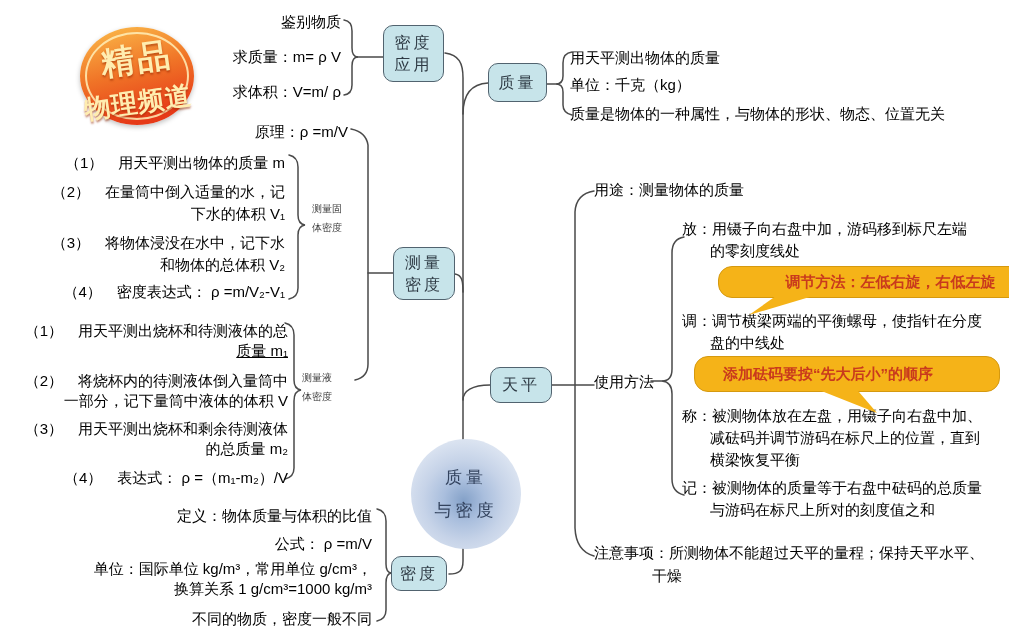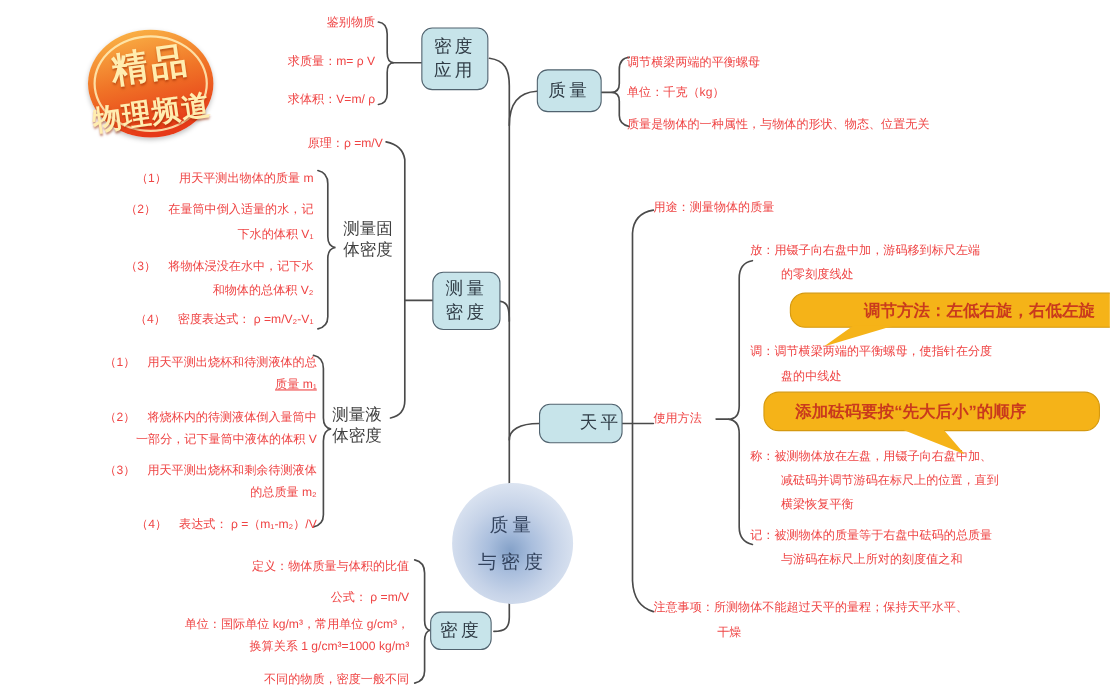--- a/index.html
+++ b/index.html
@@ -1,24 +1,24 @@
 <!DOCTYPE html>
 <html><head>
 <meta charset="utf-8">
 <style>
   html,body{margin:0;padding:0;}
   body{font-family:"Liberation Sans",sans-serif;background:#ffffff;}
   #canvas{position:relative;width:1009px;height:633px;background:#ffffff;overflow:hidden;}
   #wires{position:absolute;left:0;top:0;z-index:1;}
-  .txt{position:absolute;z-index:2;font-size:11px;line-height:19px;color:#ef4444;white-space:nowrap;}
+  .txt{position:absolute;z-index:2;font-size:15px;line-height:19px;color:#000000;white-space:nowrap;}
   .r{text-align:right;}
   .node{position:absolute;z-index:3;background:#c7e4ea;border:1.6px solid #51636f;border-radius:10px;
         display:flex;flex-direction:column;align-items:center;justify-content:center;
         font-size:16px;color:#2f3b45;letter-spacing:3px;line-height:22px;box-sizing:border-box;}
-  .bracelabel{position:absolute;z-index:2;font-size:15px;line-height:19px;color:#3f3f3f;text-align:left;}
+  .bracelabel{position:absolute;z-index:2;font-size:10px;line-height:19px;color:#3f3f3f;text-align:left;}
   .root{position:absolute;z-index:3;left:411px;top:439px;width:110px;height:110px;border-radius:50%;
         background:radial-gradient(circle at 48% 56%, #84a1c8 0%, #a9bedd 24%, #c6d3e8 48%, #d9e2f0 70%, #eef2f8 96%, #ffffff 100%);
         display:flex;flex-direction:column;align-items:center;justify-content:center;gap:10px;
         font-size:17px;color:#33435e;letter-spacing:4px;}
   .callout{position:absolute;z-index:4;background:#f5b318;border:1.5px solid #d5990f;border-radius:14px;
            color:#c93a1d;font-weight:bold;font-size:15px;display:flex;align-items:center;box-sizing:border-box;}
   .callout .tail{position:absolute;background:#f5b318;}
   .badge{position:absolute;z-index:5;left:80px;top:27px;width:114px;height:98px;border-radius:50%;
          background:linear-gradient(165deg,#f9ae44 10%,#f07427 45%,#e63a18 85%);
          box-shadow:0 2px 5px rgba(0,0,0,0.25);}
@@ -69,21 +69,21 @@
     <span>密度</span>
     <span>应用</span>
   </div>
   <div class="node" style="left:488px;top:63px;width:59px;height:39px;">
     <span>质量</span>
   </div>
   <div class="node" style="left:393px;top:247px;width:62px;height:53px;">
     <span>测量</span>
     <span>密度</span>
   </div>
-  <div class="node" style="left:490px;top:367px;width:76px;height:36px;align-items:flex-end;">
+  <div class="node" style="left:490px;top:367px;width:62px;height:36px;">
     <span>天平</span>
   </div>
   <div class="node" style="left:391px;top:556px;width:56px;height:35px;">
     <span>密度</span>
   </div>
 
   <div class="txt r" style="right:668px;top:12px;">鉴别物质</div>
   <div class="txt r" style="right:668px;top:47px;">求质量：m= ρ V</div>
   <div class="txt r" style="right:668px;top:82px;text-align:center;">求体积：V=m/ ρ</div>
 
@@ -105,21 +105,21 @@
   <div class="txt r" style="right:721px;top:371px;">（2）　将烧杯内的待测液体倒入量筒中</div>
   <div class="txt r" style="right:721px;top:391px;">一部分，记下量筒中液体的体积 V</div>
   <div class="txt r" style="right:721px;top:419px;">（3）　用天平测出烧杯和剩余待测液体</div>
   <div class="txt r" style="right:721px;top:439px;margin-left:13px;">的总质量 m₂</div>
   <div class="txt r" style="right:721px;top:468px;">（4）　表达式：  ρ =（m₁-m₂）/V</div>
   <div class="bracelabel" style="left:302px;top:368px;">
     <div>测量液</div>
     <div>体密度</div>
   </div>
 
-  <div class="txt" style="left:570px;top:48px;">调节横梁两端的平衡螺母</div>
+  <div class="txt" style="left:570px;top:48px;">用天平测出物体的质量</div>
   <div class="txt" style="left:570px;top:75px;">单位：千克（kg）</div>
   <div class="txt" style="left:570px;top:104px;">质量是物体的一种属性，与物体的形状、物态、位置无关</div>
 
   <div class="txt" style="left:594px;top:180px;">用途：测量物体的质量</div>
   <div class="txt" style="left:594px;top:372px;">使用方法</div>
 
   <div class="txt" style="left:682px;top:219px;">放：用镊子向右盘中加，游码移到标尺左端</div>
   <div class="txt" style="left:710px;top:241px;">的零刻度线处</div>
 
   <div class="callout" style="left:718px;top:266px;width:316px;height:32px;justify-content:center;padding-left:29px;">

